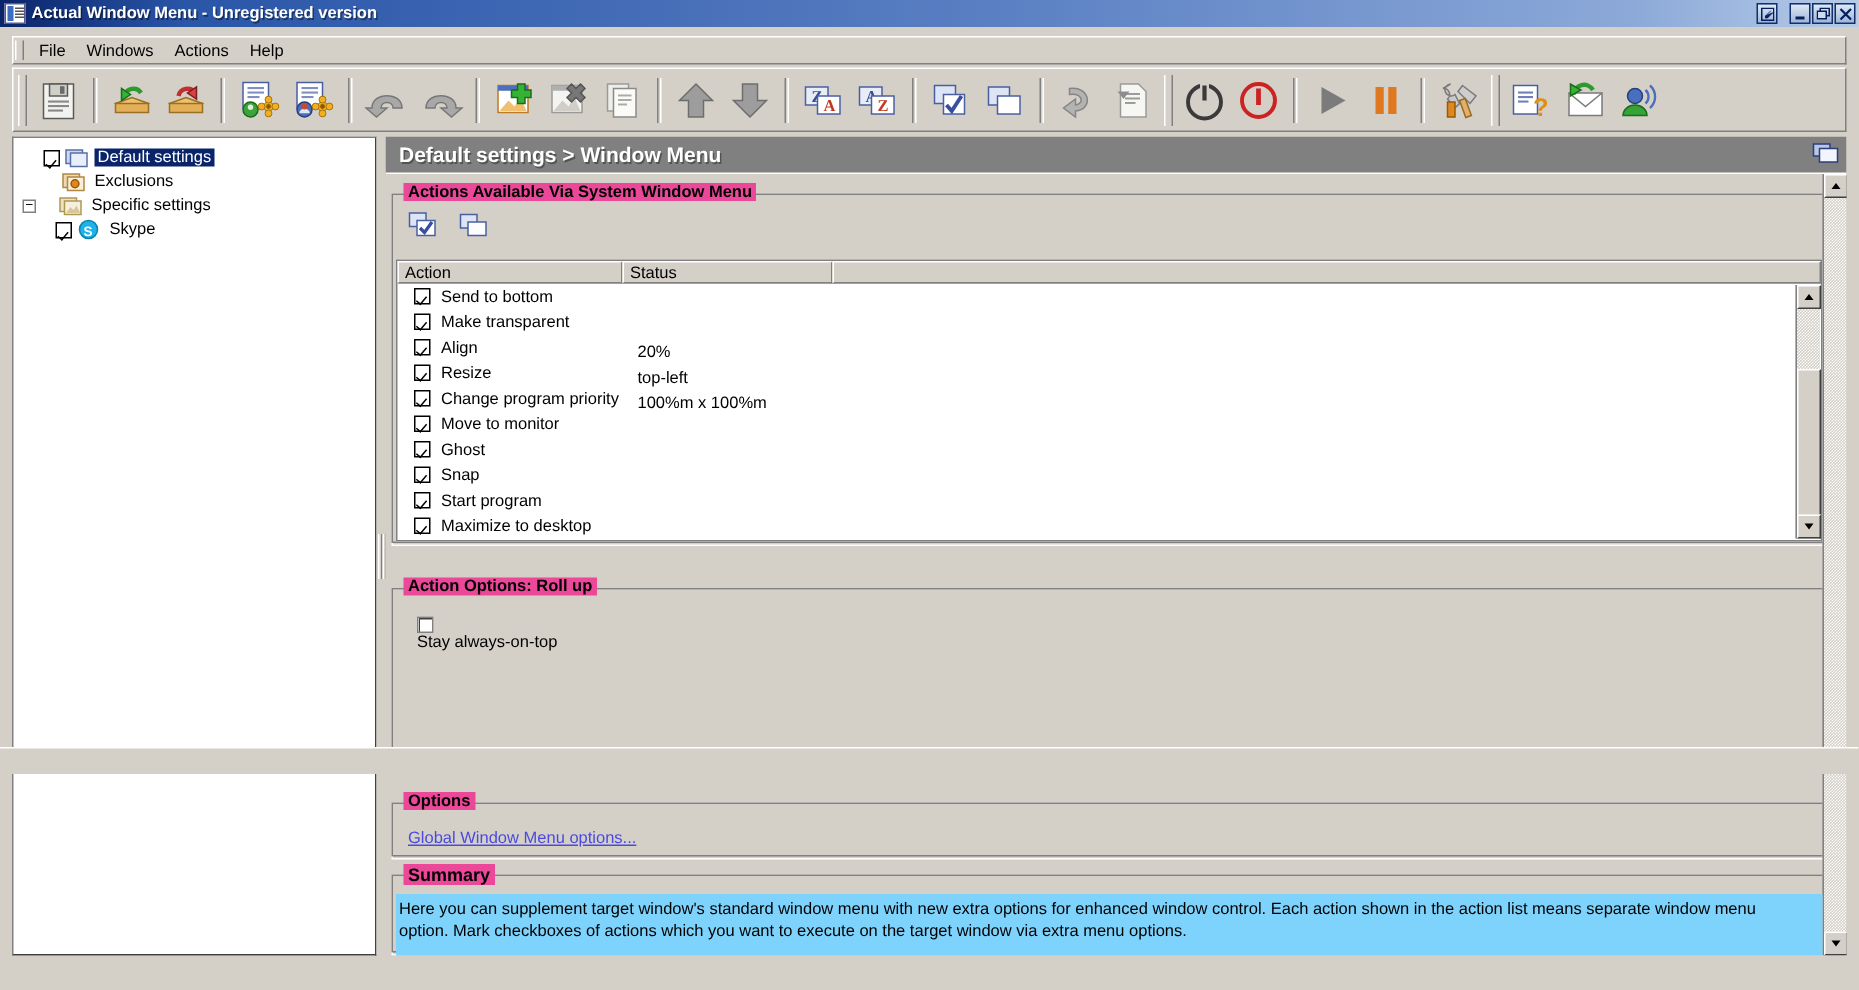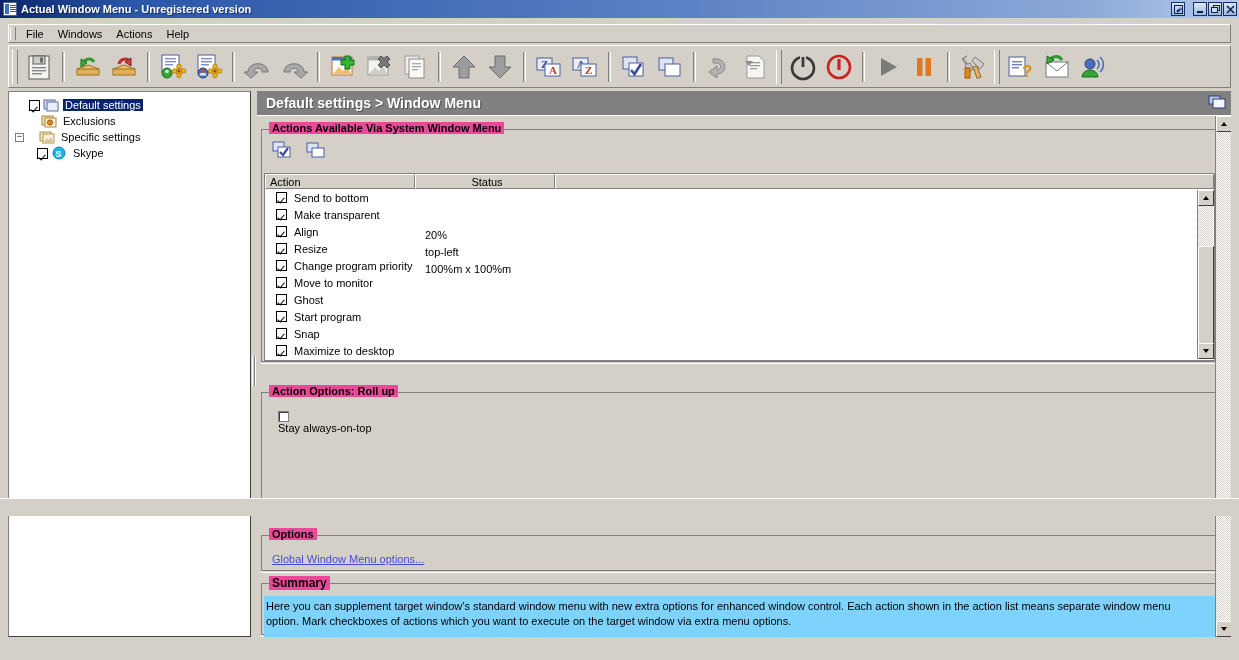--- a/index.html
+++ b/index.html
@@ -152,21 +152,21 @@
     background:#fff;border:1px solid #808080;box-sizing:border-box;overflow:hidden;
   }
   .lhdr{display:flex;height:15px;background:#fde047;border-bottom:1px solid #808080;box-sizing:border-box;}
   .lhcell{
     height:15px;background:#d4d0c8;
     border-top:1px solid #fff;border-left:1px solid #fff;
     border-right:1px solid #808080;border-bottom:1px solid #808080;
     font-size:11px;padding:1px 0 0 4px;box-sizing:border-box;color:#000;white-space:nowrap;
   }
   .lhcell.c1{width:150px;}
-  .lhcell.c2{width:140px;text-align:center;}
+  .lhcell.c2{width:140px;}
   .lhcell.c3{flex:1;}
   .lrow{display:flex;align-items:center;height:17px;}
   .lrow .lcb{
     width:11px;height:11px;border:1px solid #000;background:#fff;position:relative;
     margin:0 7px 0 11px;box-sizing:border-box;flex:0 0 auto;
   }
   .lrow .lcb:after{
     content:"";position:absolute;left:2px;top:3px;width:3px;height:6px;
     border:solid #000;border-width:0 1.6px 1.6px 0;transform:rotate(40deg);
   }
@@ -653,26 +653,26 @@
               <div class="lname">Move to monitor</div>
               <div class="lstatus"></div>
             </div>
             <div class="lrow">
               <div class="lcb"></div>
               <div class="lname">Ghost</div>
               <div class="lstatus"></div>
             </div>
             <div class="lrow">
               <div class="lcb"></div>
+              <div class="lname">Snap</div>
+              <div class="lstatus"></div>
+            </div>
+            <div class="lrow">
+              <div class="lcb"></div>
               <div class="lname">Start program</div>
-              <div class="lstatus"></div>
-            </div>
-            <div class="lrow">
-              <div class="lcb"></div>
-              <div class="lname">Snap</div>
               <div class="lstatus"></div>
             </div>
             <div class="lrow">
               <div class="lcb"></div>
               <div class="lname">Maximize to desktop</div>
               <div class="lstatus"></div>
             </div>
           </div>
 
           <div class="vsb">

